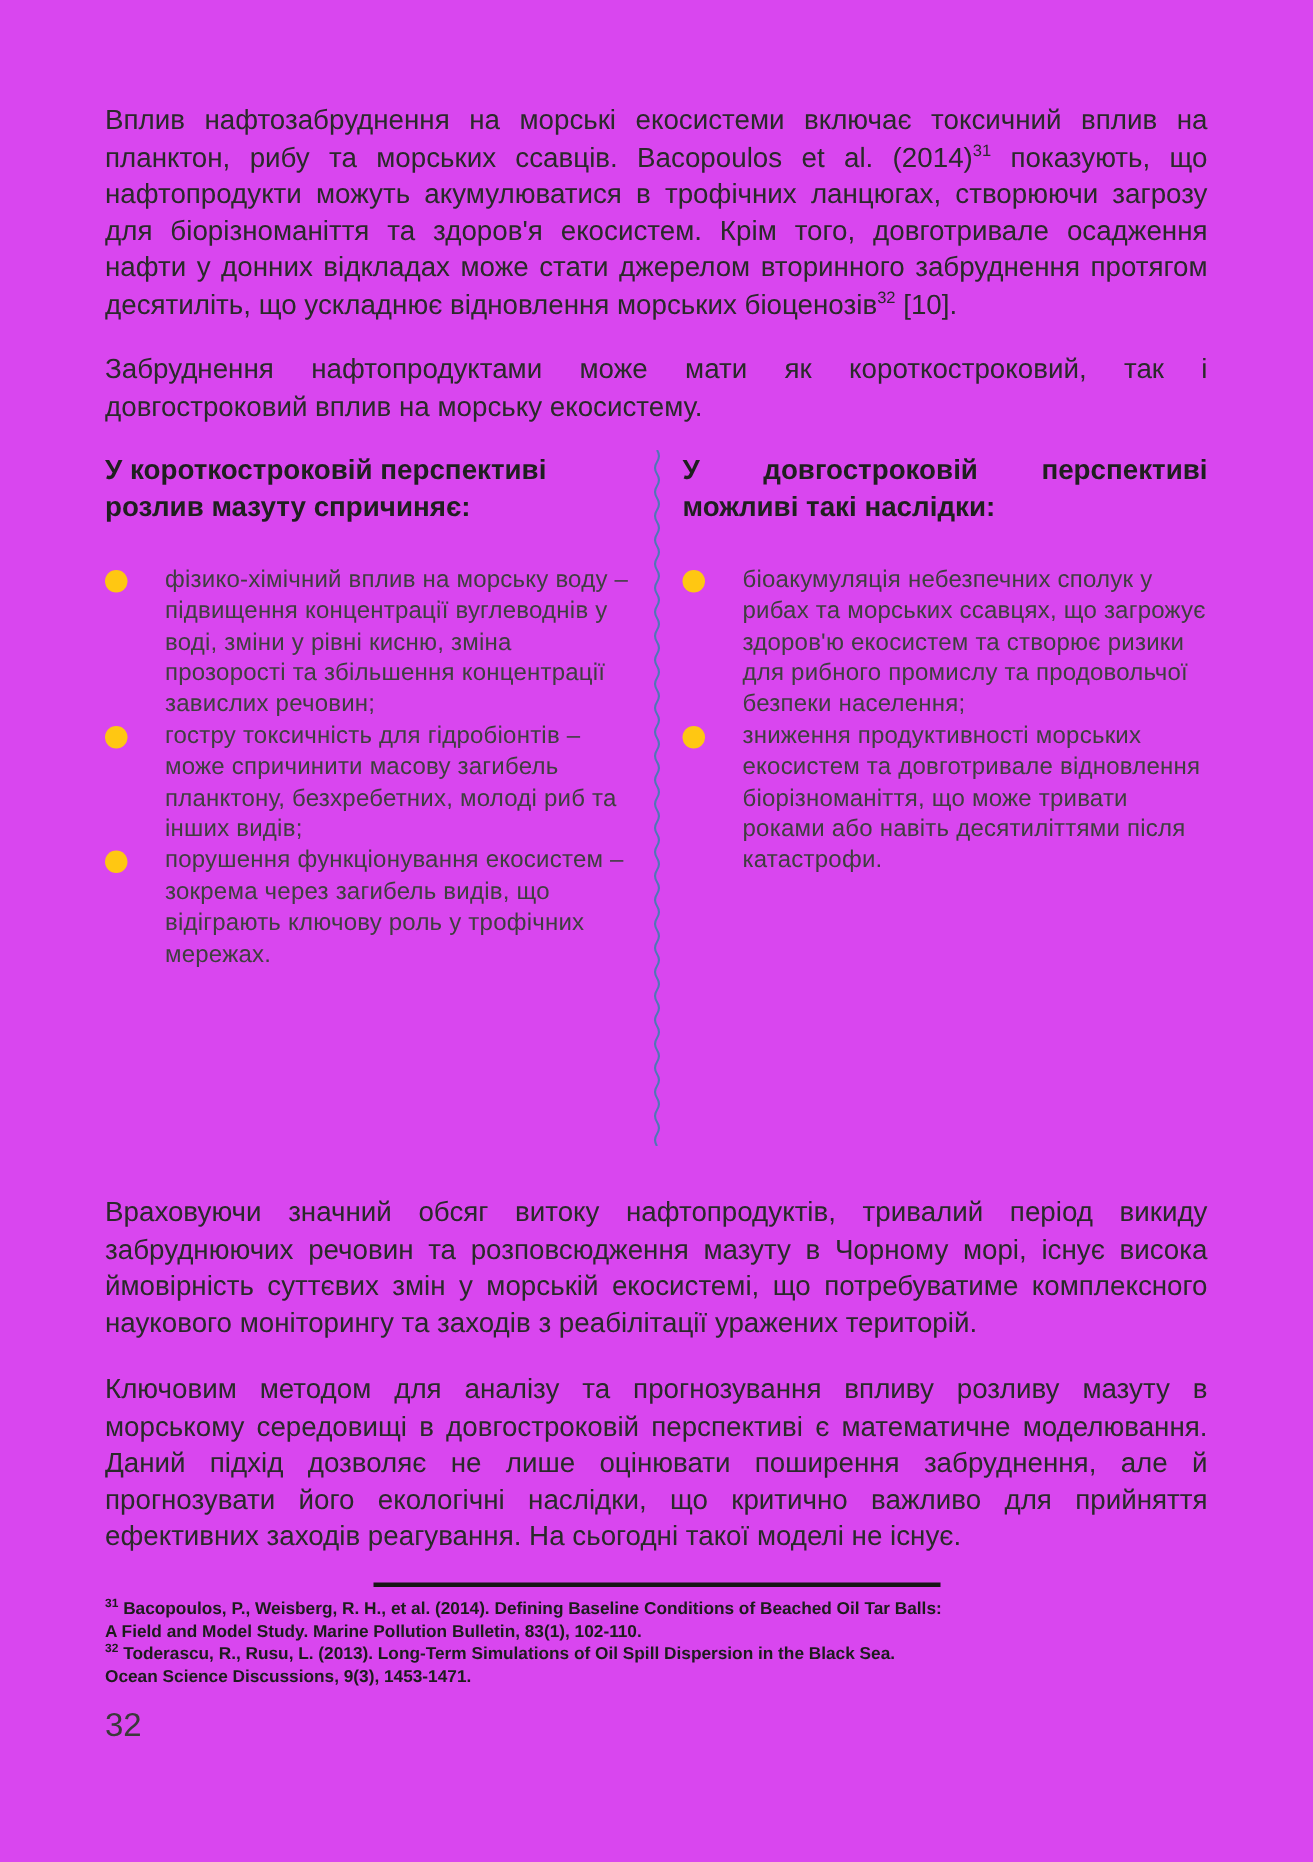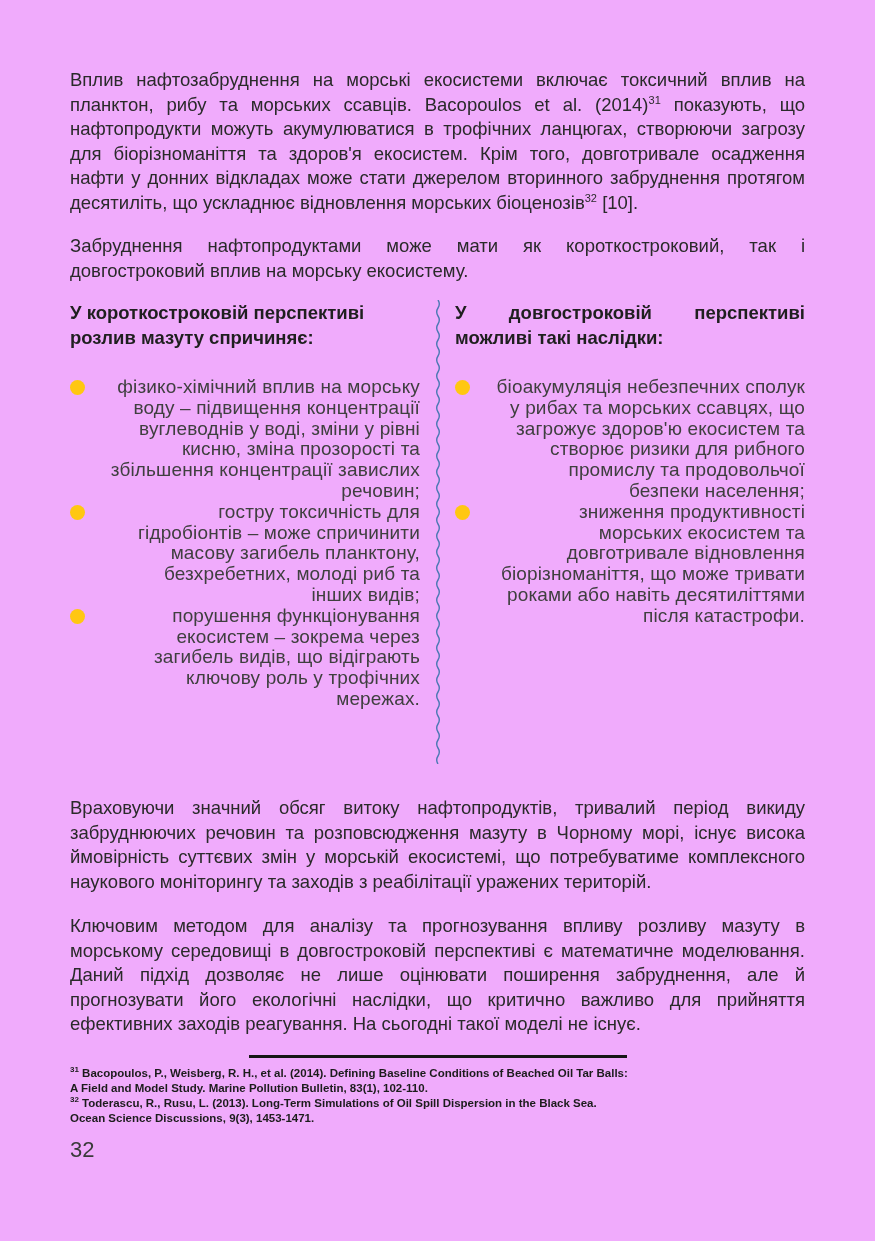--- a/index.html
+++ b/index.html
@@ -1,21 +1,21 @@
 <!DOCTYPE html>
 <html lang="uk" style="--bullet-color: #FFC712; --divider-color: #4E79B5;"><head>
 <meta charset="utf-8">
 <style>
   html,body{margin:0;padding:0;background:#ffffff;}
   .page{
     position:relative;
     width:875px;
     height:1241px;
     margin:0 auto;
-    background:#f0abfc;
+    background:#d946ef;
     font-family:"Liberation Sans","DejaVu Sans",sans-serif;
     color:#2a2a2a;
     box-sizing:border-box;
     padding:68px 70px 0 70px;
     overflow:hidden;
   }
   .body-par{
     margin:0;
     font-size:18.5px;
     line-height:24.5px;
@@ -59,25 +59,24 @@
     stroke-width:1.4;
   }
   .bullet-list{
     list-style:none;
     margin:0;
     padding:0;
   }
   .bullet-item{
     display:flex;
     align-items:flex-start;
-    font-size:19px;
+    font-size:16px;
     line-height:20.8px;
     letter-spacing:.15px;
     color:#3f3f3f;
-    text-align:right;
   }
   .bullet-item .dot{
     flex:0 0 15px;
     width:15px;height:15px;
     border-radius:50%;
     background:var(--bullet-color,#ffc712);
     margin:3px 25px 0 0;
   }
   .bullet-item .item-text{flex:1 1 auto;}
 

